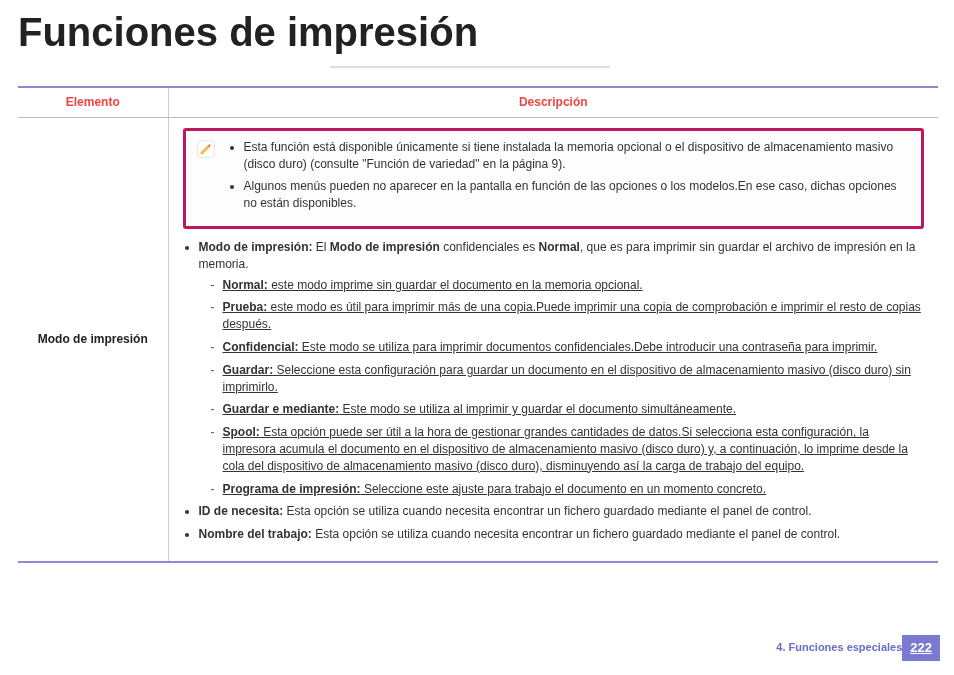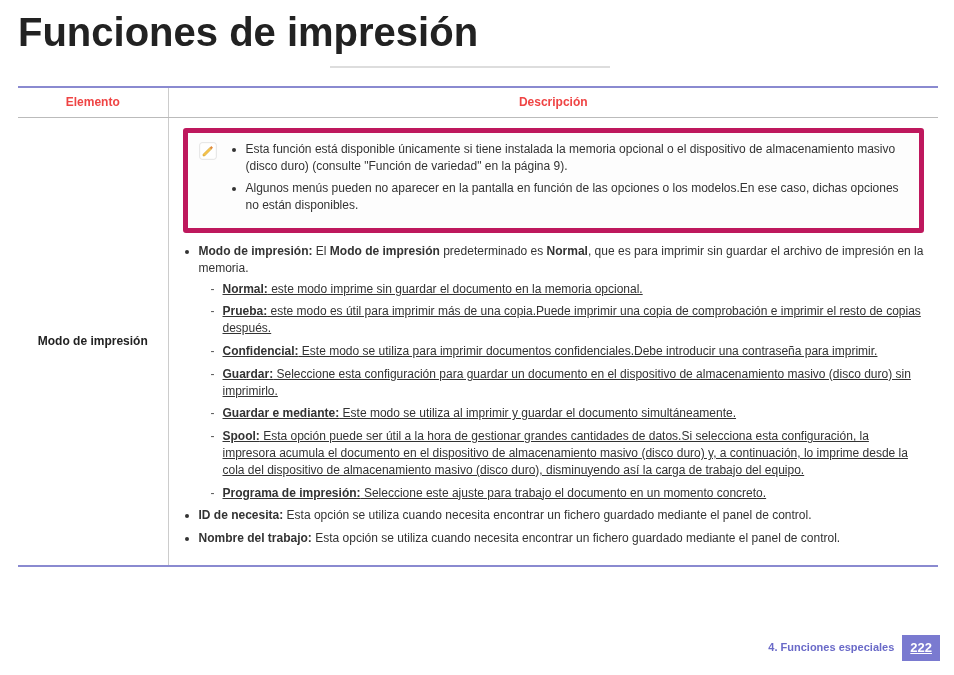--- a/index.html
+++ b/index.html
@@ -48,21 +48,21 @@
   }
   td.col-el-cell {
     border-right: 1px solid #ccc;
     font-weight: bold;
     text-align: center;
     font-size: 12px;
     color: #222;
   }
   .desc-cell { padding: 10px 14px 12px 14px; }
   .note-box {
-    border: 5px solid #be185d;
+    border: 3px solid #be185d;
     border-radius: 3px;
     padding: 8px 10px 8px 10px;
     margin-bottom: 10px;
     display: flex;
     gap: 10px;
     background: #fdfdfd;
   }
   .note-icon {
     width: 20px; height: 20px;
     flex: 0 0 20px;
@@ -82,21 +82,20 @@
     position: absolute;
     left: 0;
     color: #555;
   }
   .footer {
     position: absolute;
     bottom: 14px;
     right: 14px;
     display: flex;
     align-items: center;
-    gap: 8px;
   }
   .footer-chapter {
     color: #6a6ac8;
     font-weight: bold;
     font-size: 11px;
   }
   .footer-page {
     background: #7a7ad0;
     color: #fff;
     font-weight: bold;
@@ -133,21 +132,21 @@
               </svg>
             </div>
             <ul class="note-list">
               <li>Esta función está disponible únicamente si tiene instalada la memoria opcional o el dispositivo de almacenamiento masivo (disco duro) (consulte "Función de variedad" en la página 9).</li>
               <li>Algunos menús pueden no aparecer en la pantalla en función de las opciones o los modelos.En ese caso, dichas opciones no están disponibles.</li>
             </ul>
           </div>
 
           <ul class="lvl1">
             <li>
-              <b>Modo de impresión:</b><span> El </span><b>Modo de impresión</b><span> predeterminado es </span><b>Normal</b><span>, que es para imprimir sin guardar el archivo de impresión en la memoria.</span>
+              <b>Modo de impresión:</b><span> El </span><b>Modo de impresión</b><span> confidenciales es </span><b>Normal</b><span>, que es para imprimir sin guardar el archivo de impresión en la memoria.</span>
               <ul class="lvl2">
                 <li><b>Normal:</b><span> este modo imprime sin guardar el documento en la memoria opcional.</span></li>
                 <li><b>Prueba:</b><span> este modo es útil para imprimir más de una copia.Puede imprimir una copia de comprobación e imprimir el resto de copias después.</span></li>
                 <li><b>Confidencial:</b><span> Este modo se utiliza para imprimir documentos confidenciales.Debe introducir una contraseña para imprimir.</span></li>
                 <li><b>Guardar:</b><span> Seleccione esta configuración para guardar un documento en el dispositivo de almacenamiento masivo (disco duro) sin imprimirlo.</span></li>
                 <li><b>Guardar e mediante:</b><span> Este modo se utiliza al imprimir y guardar el documento simultáneamente.</span></li>
                 <li><b>Spool:</b><span> Esta opción puede ser útil a la hora de gestionar grandes cantidades de datos.Si selecciona esta configuración, la impresora acumula el documento en el dispositivo de almacenamiento masivo (disco duro) y, a continuación, lo imprime desde la cola del dispositivo de almacenamiento masivo (disco duro), disminuyendo así la carga de trabajo del equipo.</span></li>
                 <li><b>Programa de impresión:</b><span> Seleccione este ajuste para trabajo el documento en un momento concreto.</span></li>
               </ul>
             </li>

